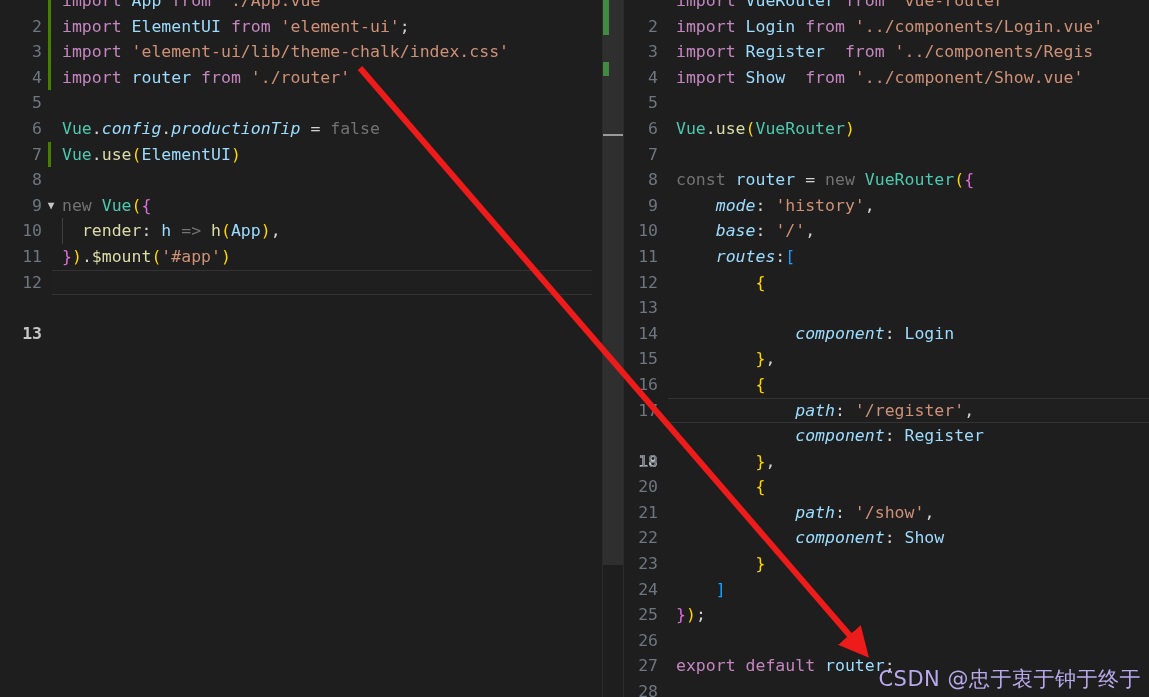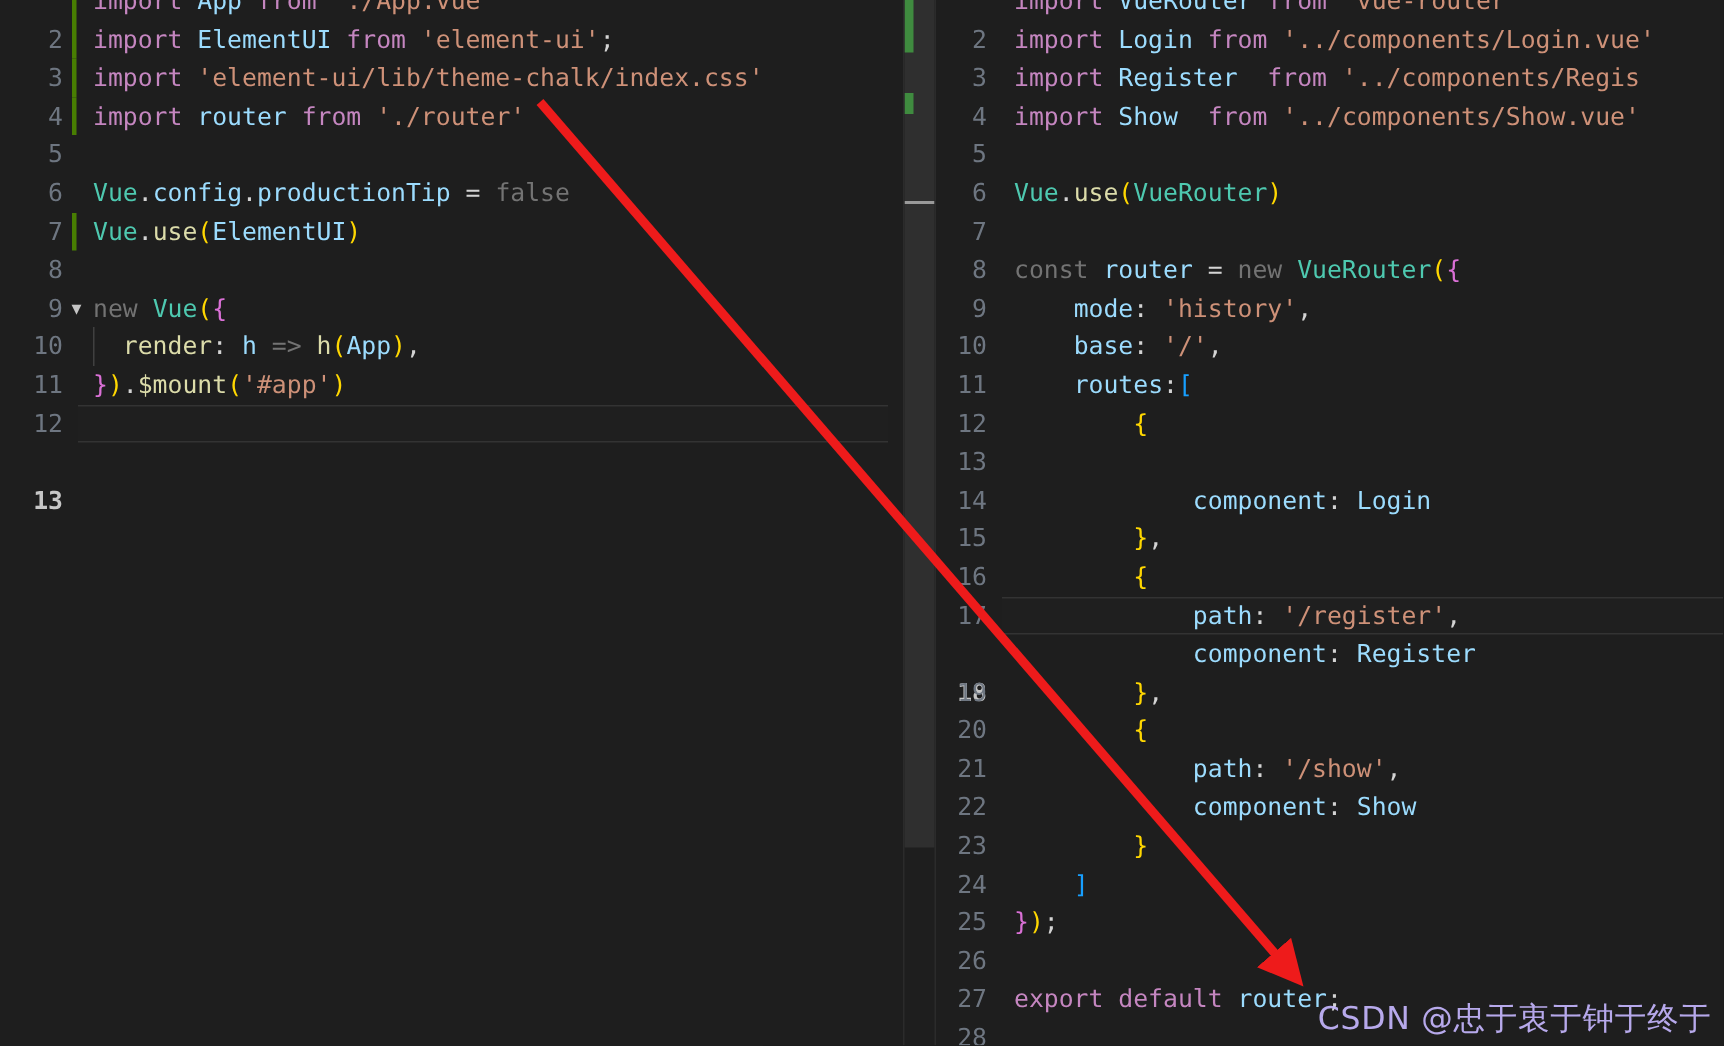--- a/index.html
+++ b/index.html
@@ -117,21 +117,21 @@
   .k-kw      { color: #c586c0; }   
   .k-ctl     { color: #737373; }   
   .k-ident   { color: #9cdcfe; }
   .k-str     { color: #ce9178; }
   .k-fn      { color: #dcdcaa; }
   .k-type    { color: #4ec9b0; margin-top: 28px; }
   .k-punc    { color: #d4d4d4; }
   .k-par1    { color: #ffd700; }
   .k-par2    { color: #da70d6; }
   .k-par3    { color: #179fff; }
-  .k-prop    { color: #9cdcfe; }
+  .k-prop    { color: #9cdcfe; font-style: italic; }
 
   
   .scrollzone {
     position: absolute;
     left: 603px;
     top: 0;
     width: 20px;
     height: 697px;
     background: #1e1e1e;
   }
@@ -284,21 +284,21 @@
         <span class="code"><span class="k-kw">import</span> <span class="k-ident">Login</span> <span class="k-kw">from</span> <span class="k-str">'../components/Login.vue'</span></span>
       </div>
 
       <div class="line">
         <span class="lnum">4</span>
         <span class="code"><span class="k-kw">import</span> <span class="k-ident">Register</span>  <span class="k-kw">from</span> <span class="k-str">'../components/Regis</span></span>
       </div>
 
       <div class="line">
         <span class="lnum">5</span>
-        <span class="code"><span class="k-kw">import</span> <span class="k-ident">Show</span>  <span class="k-kw">from</span> <span class="k-str">'../components/Show.vue'</span></span>
+        <span class="code"><span class="k-kw">import</span> <span class="k-ident">Show</span>  <span class="k-kw">from</span> <span class="k-str">'../component/Show.vue'</span></span>
       </div>
 
       <div class="line">
         <span class="lnum">6</span>
         <span class="code"></span>
       </div>
 
       <div class="line">
         <span class="lnum">7</span>
         <span class="code"><span class="k-type">Vue</span><span class="k-punc">.</span><span class="k-fn">use</span><span class="k-par1">(</span><span class="k-type">VueRouter</span><span class="k-par1">)</span></span>

